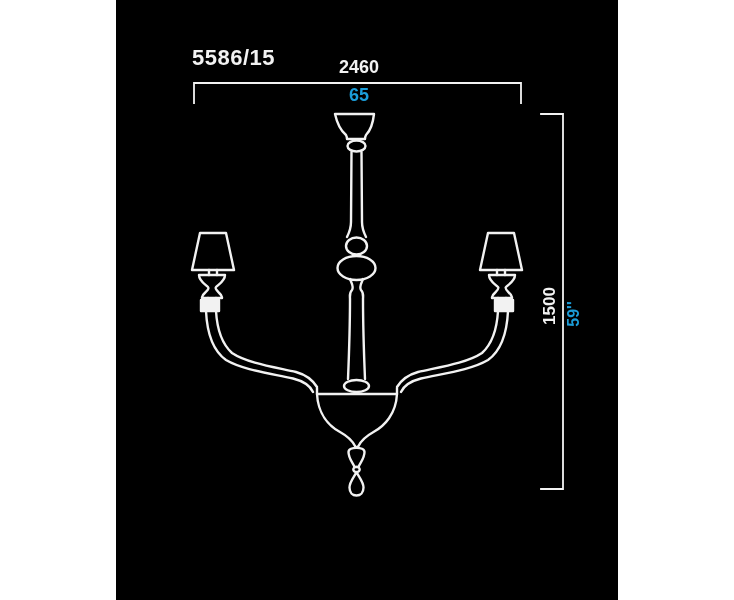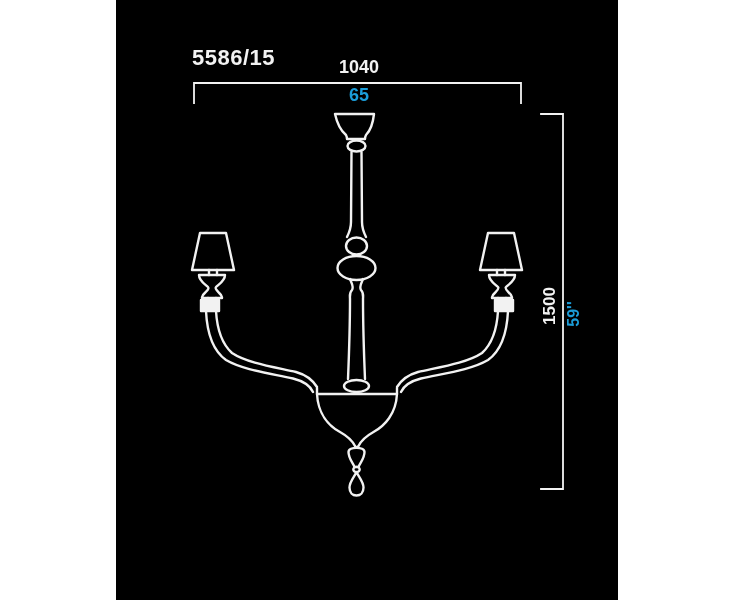--- a/index.html
+++ b/index.html
@@ -70,20 +70,20 @@
         <path d="M399,275 L373,275 C373,281 379,284 382,287 C384,289 379,292 377,295 C376.5,296 376,297.5 376,298 L396,298 C396,297.5 395.5,296 395,295 C393,292 388,289 390,287 C393,284 399,281 399,275 Z"></path>
         <path d="M382,298 L382,300 M390,298 L390,300"></path>
         <path class="filled" d="M379,300 L397,300 L397,311 L379,311 Z"></path>
         <path d="M382,311 C381,328 377,343 366,353 C351,363 324,367 302,372 C293,374.5 286,379 281,387"></path>
         <path d="M392,311 C391,332 386,350 372,360 C355,370 327,373.5 305,378.5 C295,381 288,385.5 285,392"></path>
       </g>
     </svg>
 
     <div class="label model-number">5586/15</div>
 
-    <div class="label w-mm">1040</div>
+    <div class="label w-mm">2460</div>
     <div class="label w-in imperial">65</div>
 
     <div class="label h-mm">1500</div>
     <div class="label h-in imperial">59''</div>
 
   </div>
 </div>
 
 </body></html>

